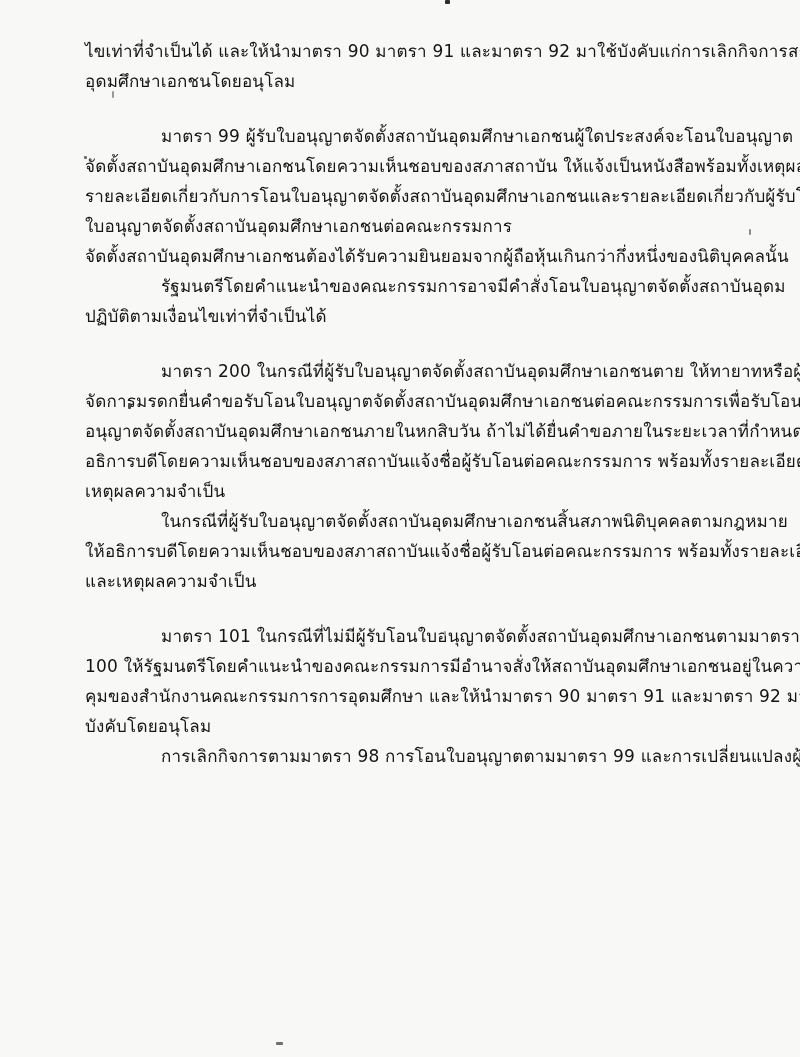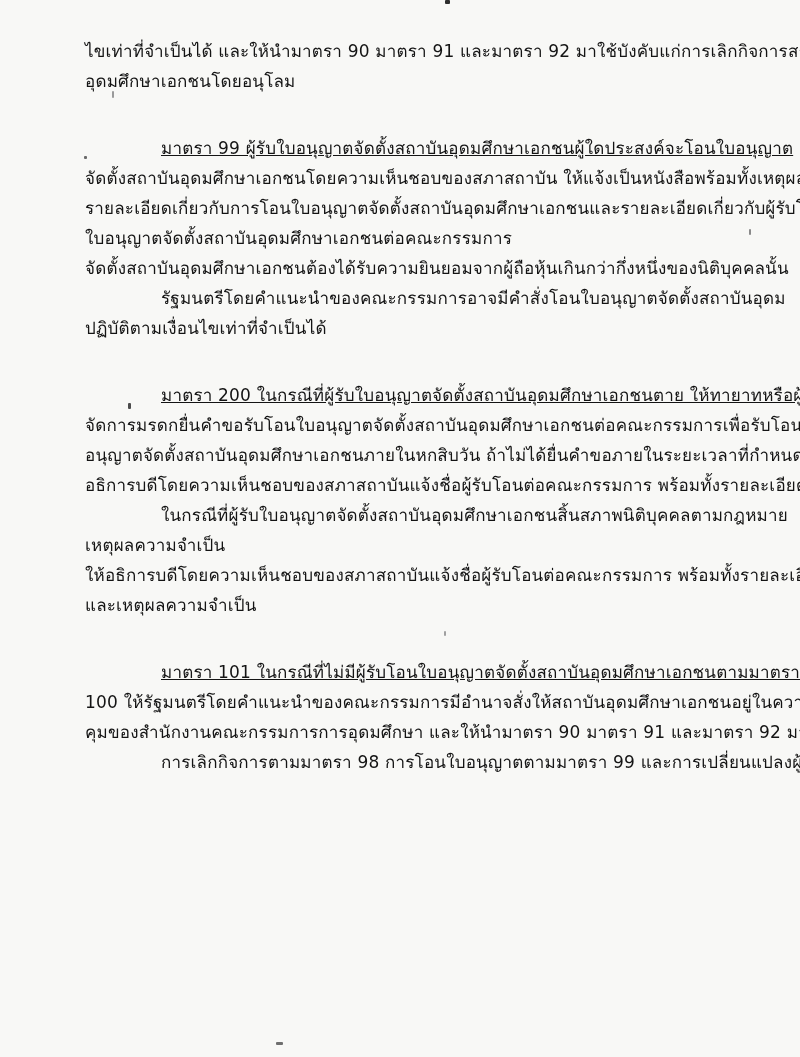--- a/index.html
+++ b/index.html
@@ -20,21 +20,21 @@
     font-size: 17px;
     line-height: 30px;
     color: #141414;
     letter-spacing: 0.2px;
   }
   .line {
     white-space: nowrap;
     height: 30px;
   }
   .line.indent { padding-left: 76px; }
-  .line.gap { margin-top: 37px; text-decoration: underline; }
+  .line.gap { margin-top: 25px; }
   
   .artifact { position: absolute; background: #555; border-radius: 1px; }
   .a-top      { left: 445px; top: 0;      width: 5px; height: 4px; background:#2e2e2e; }
   .a-colon    { left: 112px; top: 91px;   width: 2px; height: 7px; background:#9a9a9a; }
   .a-leftdot  { left: 84px;  top: 156px;  width: 3px; height: 3px; background:#6a6a6a; }
   .a-right-i  { left: 749px; top: 229px;  width: 2px; height: 6px; background:#8a8a8a; }
   .a-tick     { left: 128px; top: 403px;  width: 3px; height: 6px; background:#4c4c4c; }
   .a-midtick  { left: 444px; top: 631px;  width: 2px; height: 5px; background:#a0a0a0; }
   .a-botdash  { left: 276px; top: 1042px; width: 7px; height: 3px; background:#6f6f6f; }
 </style>
@@ -50,27 +50,28 @@
     <div class="line">จัดตั้งสถาบันอุดมศึกษาเอกชนโดยความเห็นชอบของสภาสถาบัน ให้แจ้งเป็นหนังสือพร้อมทั้งเหตุผลและ</div>
     <div class="line">รายละเอียดเกี่ยวกับการโอนใบอนุญาตจัดตั้งสถาบันอุดมศึกษาเอกชนและรายละเอียดเกี่ยวกับผู้รับโอน</div>
     <div class="line">ใบอนุญาตจัดตั้งสถาบันอุดมศึกษาเอกชนต่อคณะกรรมการ</div>
     <div class="line">จัดตั้งสถาบันอุดมศึกษาเอกชนต้องได้รับความยินยอมจากผู้ถือหุ้นเกินกว่ากึ่งหนึ่งของนิติบุคคลนั้น</div>
     <div class="line indent">รัฐมนตรีโดยคำแนะนำของคณะกรรมการอาจมีคำสั่งโอนใบอนุญาตจัดตั้งสถาบันอุดม</div>
     <div class="line">ปฏิบัติตามเงื่อนไขเท่าที่จำเป็นได้</div>
     <div class="line indent gap">มาตรา 200 ในกรณีที่ผู้รับใบอนุญาตจัดตั้งสถาบันอุดมศึกษาเอกชนตาย ให้ทายาทหรือผู้</div>
     <div class="line">จัดการมรดกยื่นคำขอรับโอนใบอนุญาตจัดตั้งสถาบันอุดมศึกษาเอกชนต่อคณะกรรมการเพื่อรับโอนใบ</div>
     <div class="line">อนุญาตจัดตั้งสถาบันอุดมศึกษาเอกชนภายในหกสิบวัน ถ้าไม่ได้ยื่นคำขอภายในระยะเวลาที่กำหนดให้</div>
     <div class="line">อธิการบดีโดยความเห็นชอบของสภาสถาบันแจ้งชื่อผู้รับโอนต่อคณะกรรมการ พร้อมทั้งรายละเอียดและ</div>
+    <div class="line">เหตุผลความจำเป็น</div>
     <div class="line indent">ในกรณีที่ผู้รับใบอนุญาตจัดตั้งสถาบันอุดมศึกษาเอกชนสิ้นสภาพนิติบุคคลตามกฎหมาย</div>
-    <div class="line">เหตุผลความจำเป็น</div>
     <div class="line">ให้อธิการบดีโดยความเห็นชอบของสภาสถาบันแจ้งชื่อผู้รับโอนต่อคณะกรรมการ พร้อมทั้งรายละเอียด</div>
     <div class="line">และเหตุผลความจำเป็น</div>
     <div class="line indent gap">มาตรา 101 ในกรณีที่ไม่มีผู้รับโอนใบอนุญาตจัดตั้งสถาบันอุดมศึกษาเอกชนตามมาตรา</div>
     <div class="line">100 ให้รัฐมนตรีโดยคำแนะนำของคณะกรรมการมีอำนาจสั่งให้สถาบันอุดมศึกษาเอกชนอยู่ในความควบ</div>
     <div class="line">คุมของสำนักงานคณะกรรมการการอุดมศึกษา และให้นำมาตรา 90 มาตรา 91 และมาตรา 92 มาใช้</div>
+    <div class="line">บังคับโดยอนุโลม</div>
     <div class="line indent">การเลิกกิจการตามมาตรา 98 การโอนใบอนุญาตตามมาตรา 99 และการเปลี่ยนแปลงผู้</div>
   </div>
 
   <div class="artifact a-top"></div>
   <div class="artifact a-colon"></div>
   <div class="artifact a-leftdot"></div>
   <div class="artifact a-right-i"></div>
   <div class="artifact a-tick"></div>
   <div class="artifact a-midtick"></div>
   <div class="artifact a-botdash"></div>

